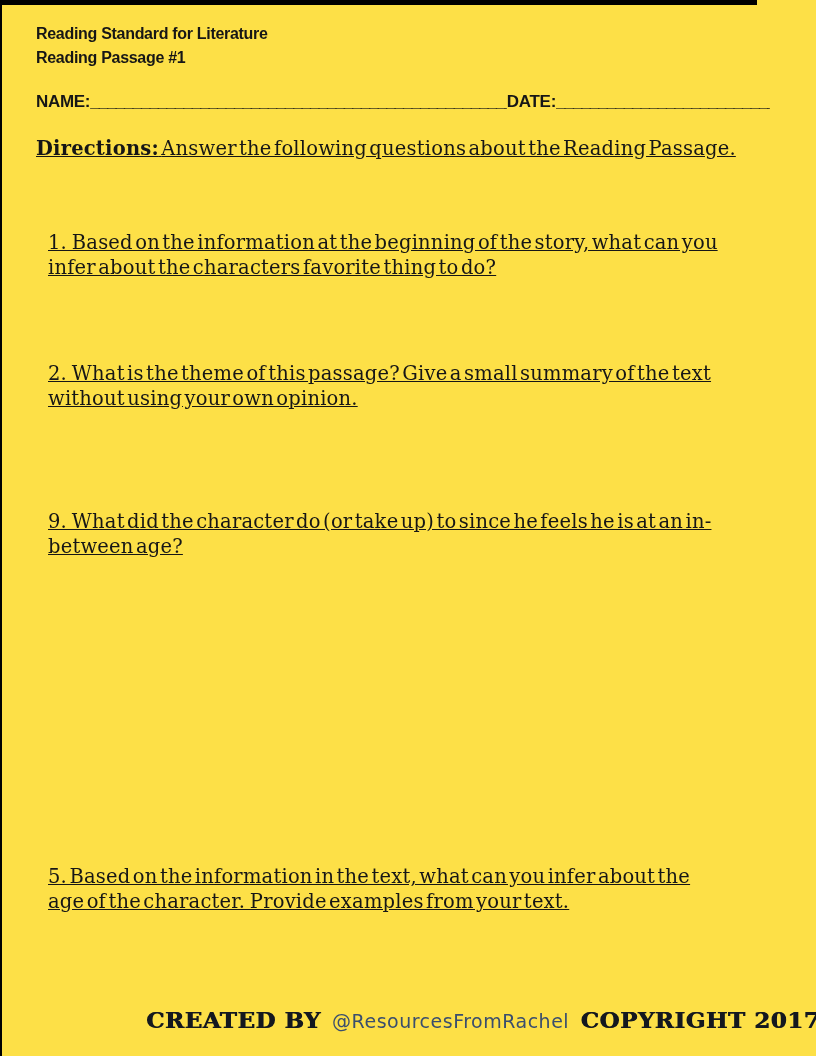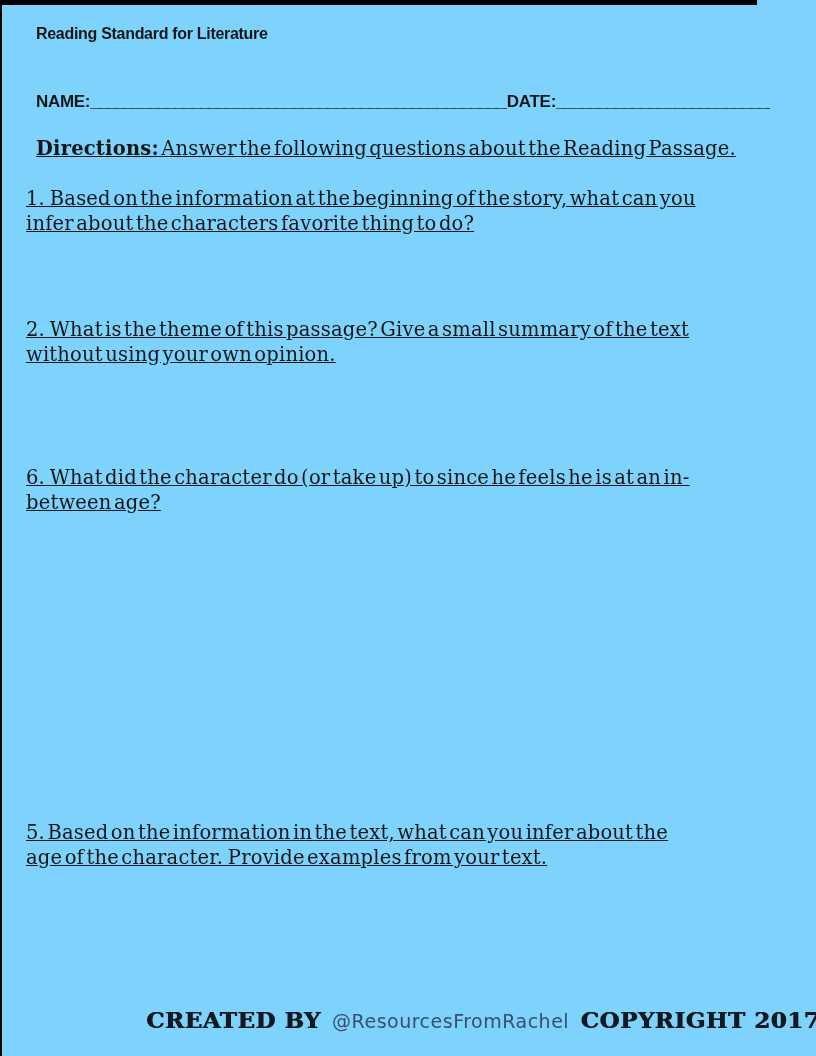--- a/index.html
+++ b/index.html
@@ -1,21 +1,21 @@
 <!DOCTYPE html>
 <html><head>
 <meta charset="utf-8">
 <style>
   * { margin: 0; padding: 0; box-sizing: border-box; }
   html, body { background: #ffffff; }
   .page {
     position: relative;
     width: 816px;
     height: 1056px;
-    background: #7dd3fc;
+    background: #fde047;
     overflow: hidden;
     color: #161616;
     font-family: "Liberation Sans", sans-serif;
   }
   
   .border-top {
     position: absolute; left: 0; top: 0;
     width: 757px; height: 5px; background: #000000;
   }
   .border-left {
@@ -52,22 +52,23 @@
     font-size: 19.5px;
     line-height: 25px;
     word-spacing: -4px;
     letter-spacing: 0.2px;
     color: #161616;
     text-decoration: underline;
   }
   .directions { position: absolute; left: 36px; top: 136px; right: 20px; }
   .directions .dir-label { font-weight: 700; }
   .question {
-    position: absolute; left: 26px; right: 20px;
+    position: absolute; left: 48px; right: 20px;
     white-space: pre-wrap;
+    margin-top: 44px;
   }
   .q1 { top: 186px; }
   .q2 { top: 317px; }
   .q3 { top: 465px; }
   .q4 { top: 637px; }
   .q5 { top: 820px; }
   
   .footer {
     position: absolute; left: 4px; top: 1006px; width: 816px;
     text-align: right; white-space: nowrap;
@@ -91,40 +92,41 @@
 <body>
 
 <div class="page">
 
   <div class="border-top"></div>
   <div class="border-left"></div>
 
   <div class="header">
     <div class="left">
       <div>Reading Standard for Literature</div>
+      <div>Reading Passage #1</div>
     </div>
   </div>
 
   <div class="name-row">
     <span>NAME:</span>
     <span class="blank-line name-blank">________________________________________________________________________</span>
     <span>DATE:</span>
     <span class="blank-line date-blank">________________________________________</span>
   </div>
 
   <div class="directions typewriter">
     <span class="dir-label">Directions:</span>
     <span> Answer the following questions about the Reading Passage.</span>
   </div>
 
   <div class="question typewriter q1">1.  Based on the information at the beginning of the story, what can you
 infer about the characters favorite thing to do?</div>
   <div class="question typewriter q2">2.  What is the theme of this passage? Give a small summary of the text
 without using your own opinion.</div>
-  <div class="question typewriter q3">6.  What did the character do (or take up) to since he feels he is at an in-
+  <div class="question typewriter q3">9.  What did the character do (or take up) to since he feels he is at an in-
 between age?</div>
   <div class="question typewriter q5">5. Based on the information in the text, what can you infer about the
 age of the character.  Provide examples from your text.</div>
 
   <div class="footer">
     <span class="stencil">CREATED BY</span>
     <span class="credit-script">@ResourcesFromRachel</span>
     <span class="stencil">COPYRIGHT 2017</span>
   </div>
 

